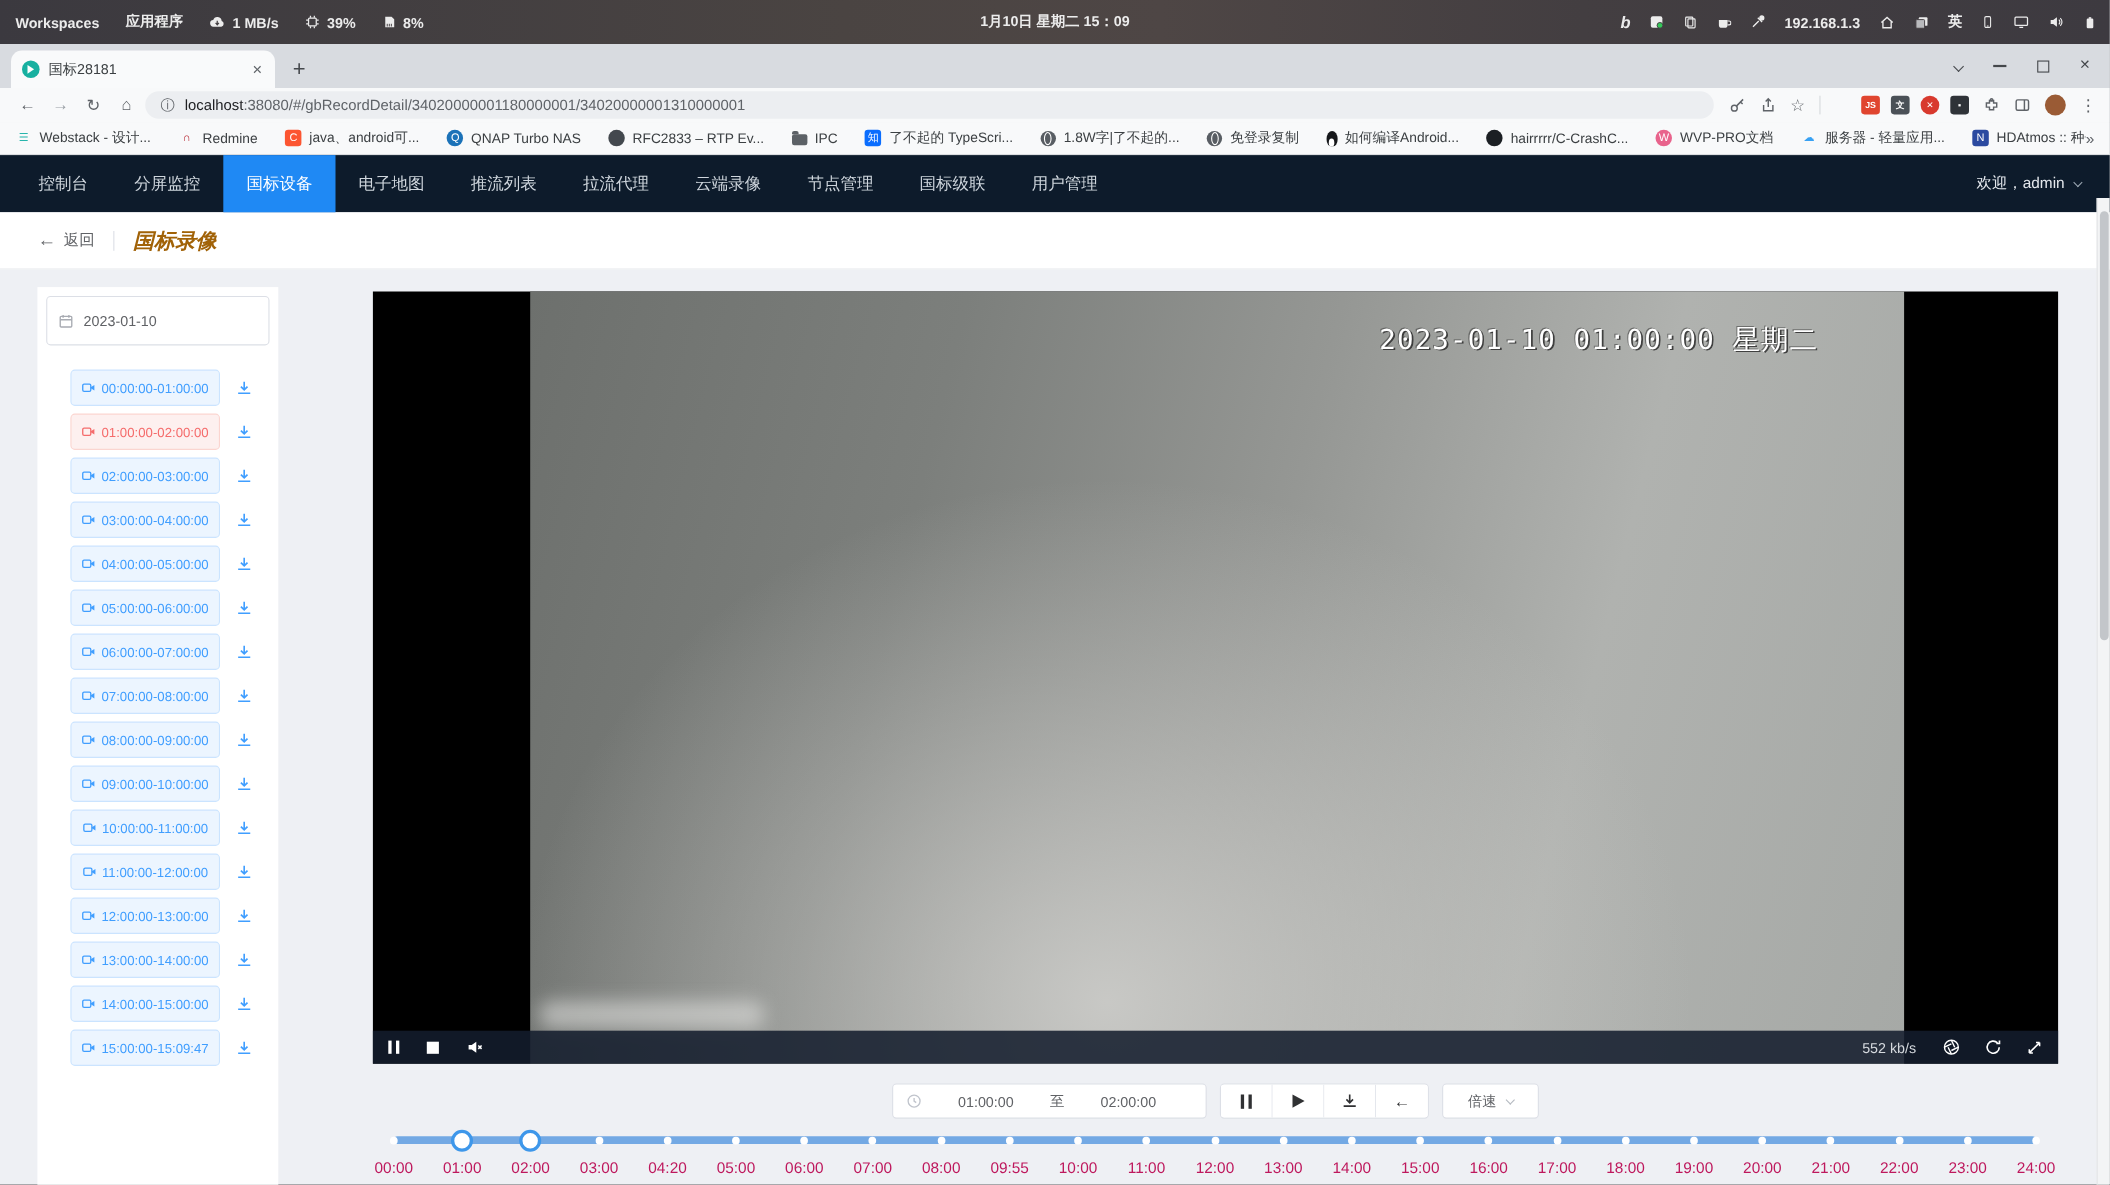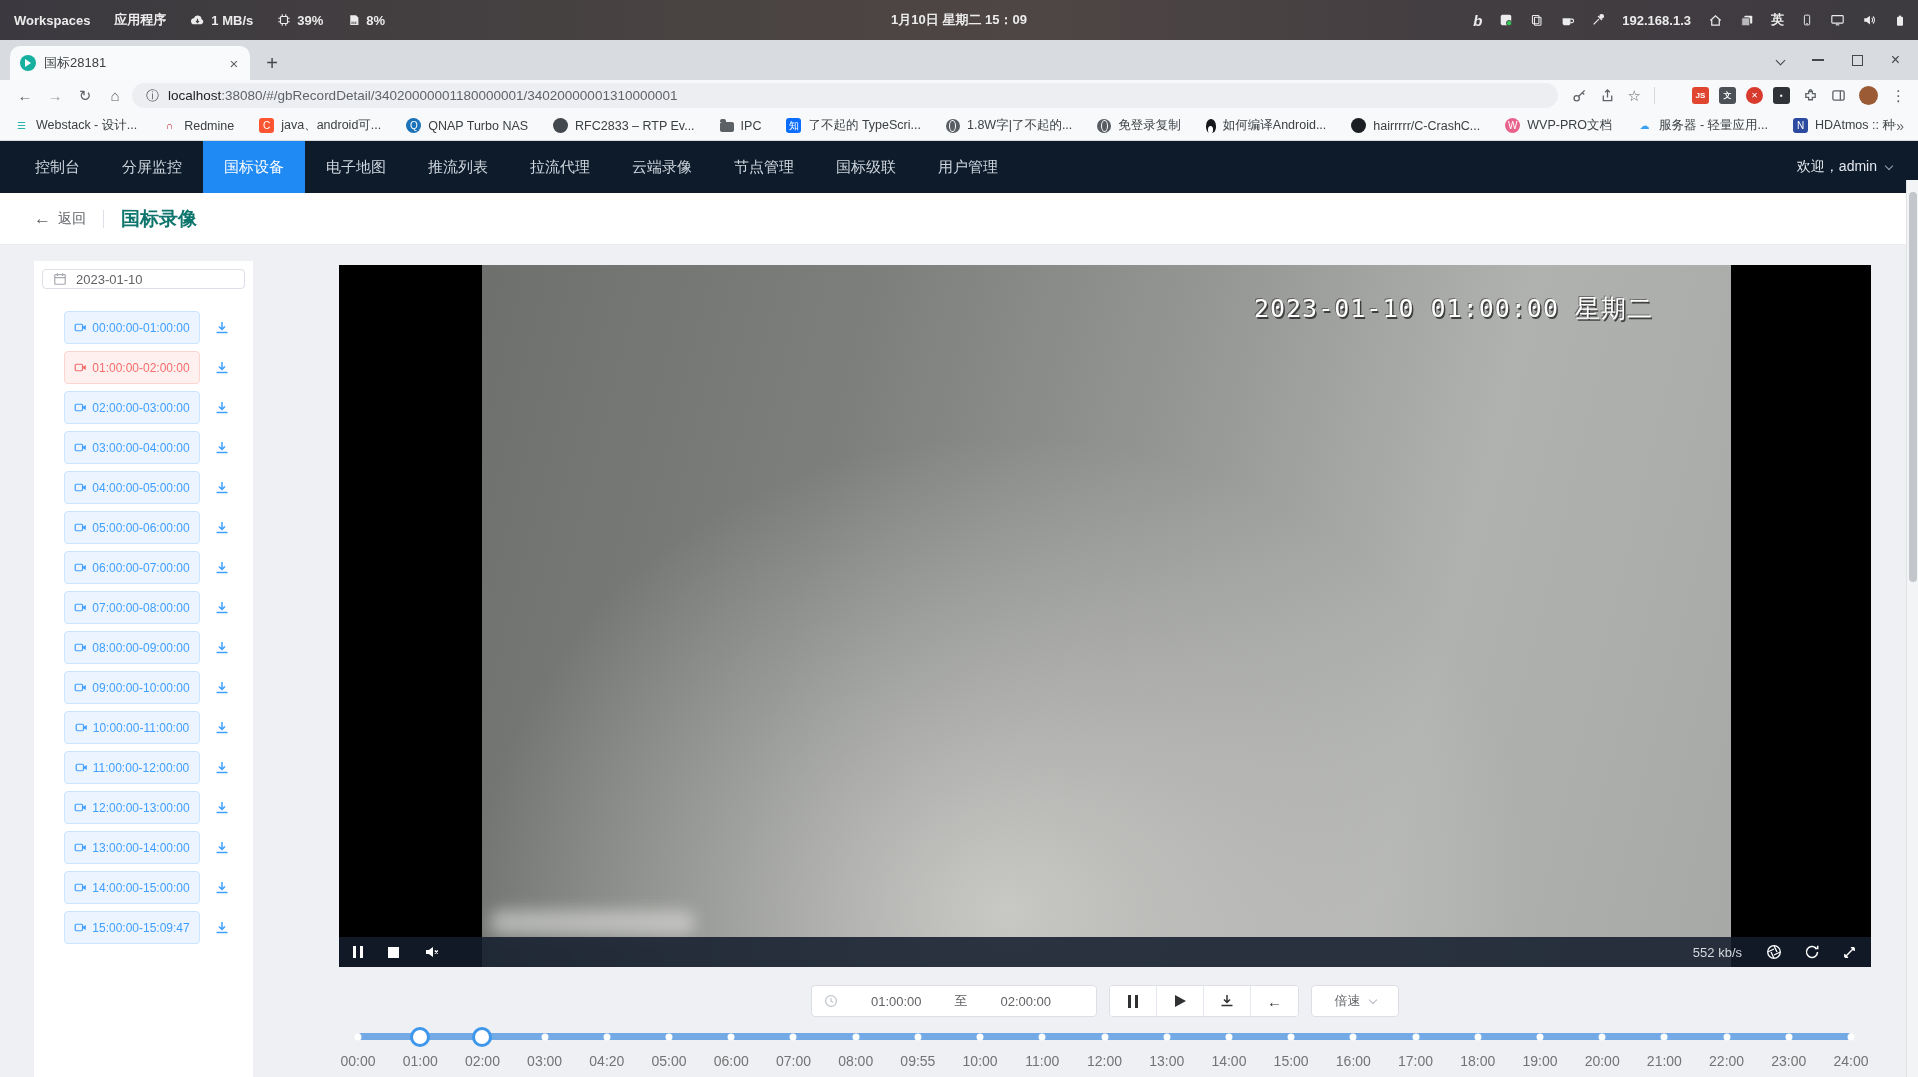--- a/index.html
+++ b/index.html
@@ -68,27 +68,27 @@
   .nav-item { padding:0 21px; display:flex; align-items:center; cursor:default; }
   .nav-item.active { background:#1f89f4; color:#fff; }
   .nav-user { margin-left:auto; display:flex; align-items:center; gap:9px; padding-right:26px; color:#e4e8ed; font-size:14px; }
   .nav-user .chev { width:6px; height:6px; color:#9aa6b2; margin-top:-3px; }
 
   
   .pageheader { height:52px; background:#fff; display:flex; align-items:center; padding-left:34px; gap:17px; border-bottom:1px solid #e9ebee; }
   .back { display:flex; align-items:center; gap:7px; color:#606266; font-size:14px; }
   .back .arr { font-size:17px; }
   .vdiv { width:1px; height:18px; background:#dcdfe6; }
-  .ptitle { font-size:19px; font-weight:bold; color:#0f766e; }
+  .ptitle { font-size:19px; font-weight:bold; color:#a16207;font-style:italic; }
 
   
   .content { position:relative; height:845px; }
 
   .sidebar { position:absolute; left:34px; top:16px; width:219px; bottom:0; background:#fff; padding:8px; }
-  .date-input { height:20px; border:1px solid #dcdfe6; border-radius:4px; display:flex; align-items:center; gap:9px; padding:0 10px; color:#606266; font-size:13px; background:#fff; }
+  .date-input { height:45px; border:1px solid #dcdfe6; border-radius:4px; display:flex; align-items:center; gap:9px; padding:0 10px; color:#606266; font-size:13px; background:#fff; }
   .seg-list { margin-top:22px; padding-left:22px; }
   .seg-row { display:flex; align-items:center; margin-bottom:7px; }
   .seg-btn { height:33px; width:136px; background:#ecf5ff; border:1px solid #cbe4ff; border-radius:4px; color:#409eff;
     font-size:12px; display:flex; align-items:center; justify-content:center; gap:5px; font-family:inherit; }
   .seg-row.active .seg-btn { background:#fdf0ef; border-color:#fbd5d0; color:#f56c6c; }
   .dl { margin-left:14px; color:#409eff; display:flex; }
 
   
   .player { position:absolute; left:339px; top:20px; width:1532px; height:702px; background:#000; }
   .video { position:absolute; left:143px; right:140px; top:0; bottom:0; overflow:hidden;
@@ -119,21 +119,21 @@
   .speed-btn { height:32px; width:88px; background:#fff; border:1px solid #dcdfe6; border-radius:4px;
     display:flex; align-items:center; justify-content:center; gap:9px; color:#606266; font-size:13px; font-family:inherit; }
   .speed-btn .chev { width:6px; height:6px; color:#b4b9c0; margin-top:-3px; }
 
   
   .timeline { position:absolute; left:358px; top:788px; width:1493px; height:52px; }
   .track { position:relative; height:7px; background:#73a9e4; border-radius:4px; }
   .dot { position:absolute; top:50%; width:7px; height:7px; background:#fff; border-radius:50%; transform:translate(-50%,-50%); }
   .handle { position:absolute; top:50%; width:20px; height:20px; background:#fff; border:3px solid #3e97ea; border-radius:50%; transform:translate(-50%,-50%); }
   .tl-labels { position:relative; margin-top:13px; height:17px; }
-  .tl-label { position:absolute; transform:translateX(-50%); font-size:14px; color:#737373; white-space:nowrap; }
+  .tl-label { position:absolute; transform:translateX(-50%); font-size:14px; color:#be185d; white-space:nowrap; }
 
   
   .scrollbar { position:absolute; right:0; top:180px; bottom:0; width:12px; background:#f3f4f5; border-left:1px solid #e1e3e5; }
   .thumb { position:absolute; top:12px; left:2px; width:8px; height:390px; background:#c3c6ca; border-radius:5px; }
 </style>
 </head>
 <body>
 
 <div class="screen" data-name="screen">
 

